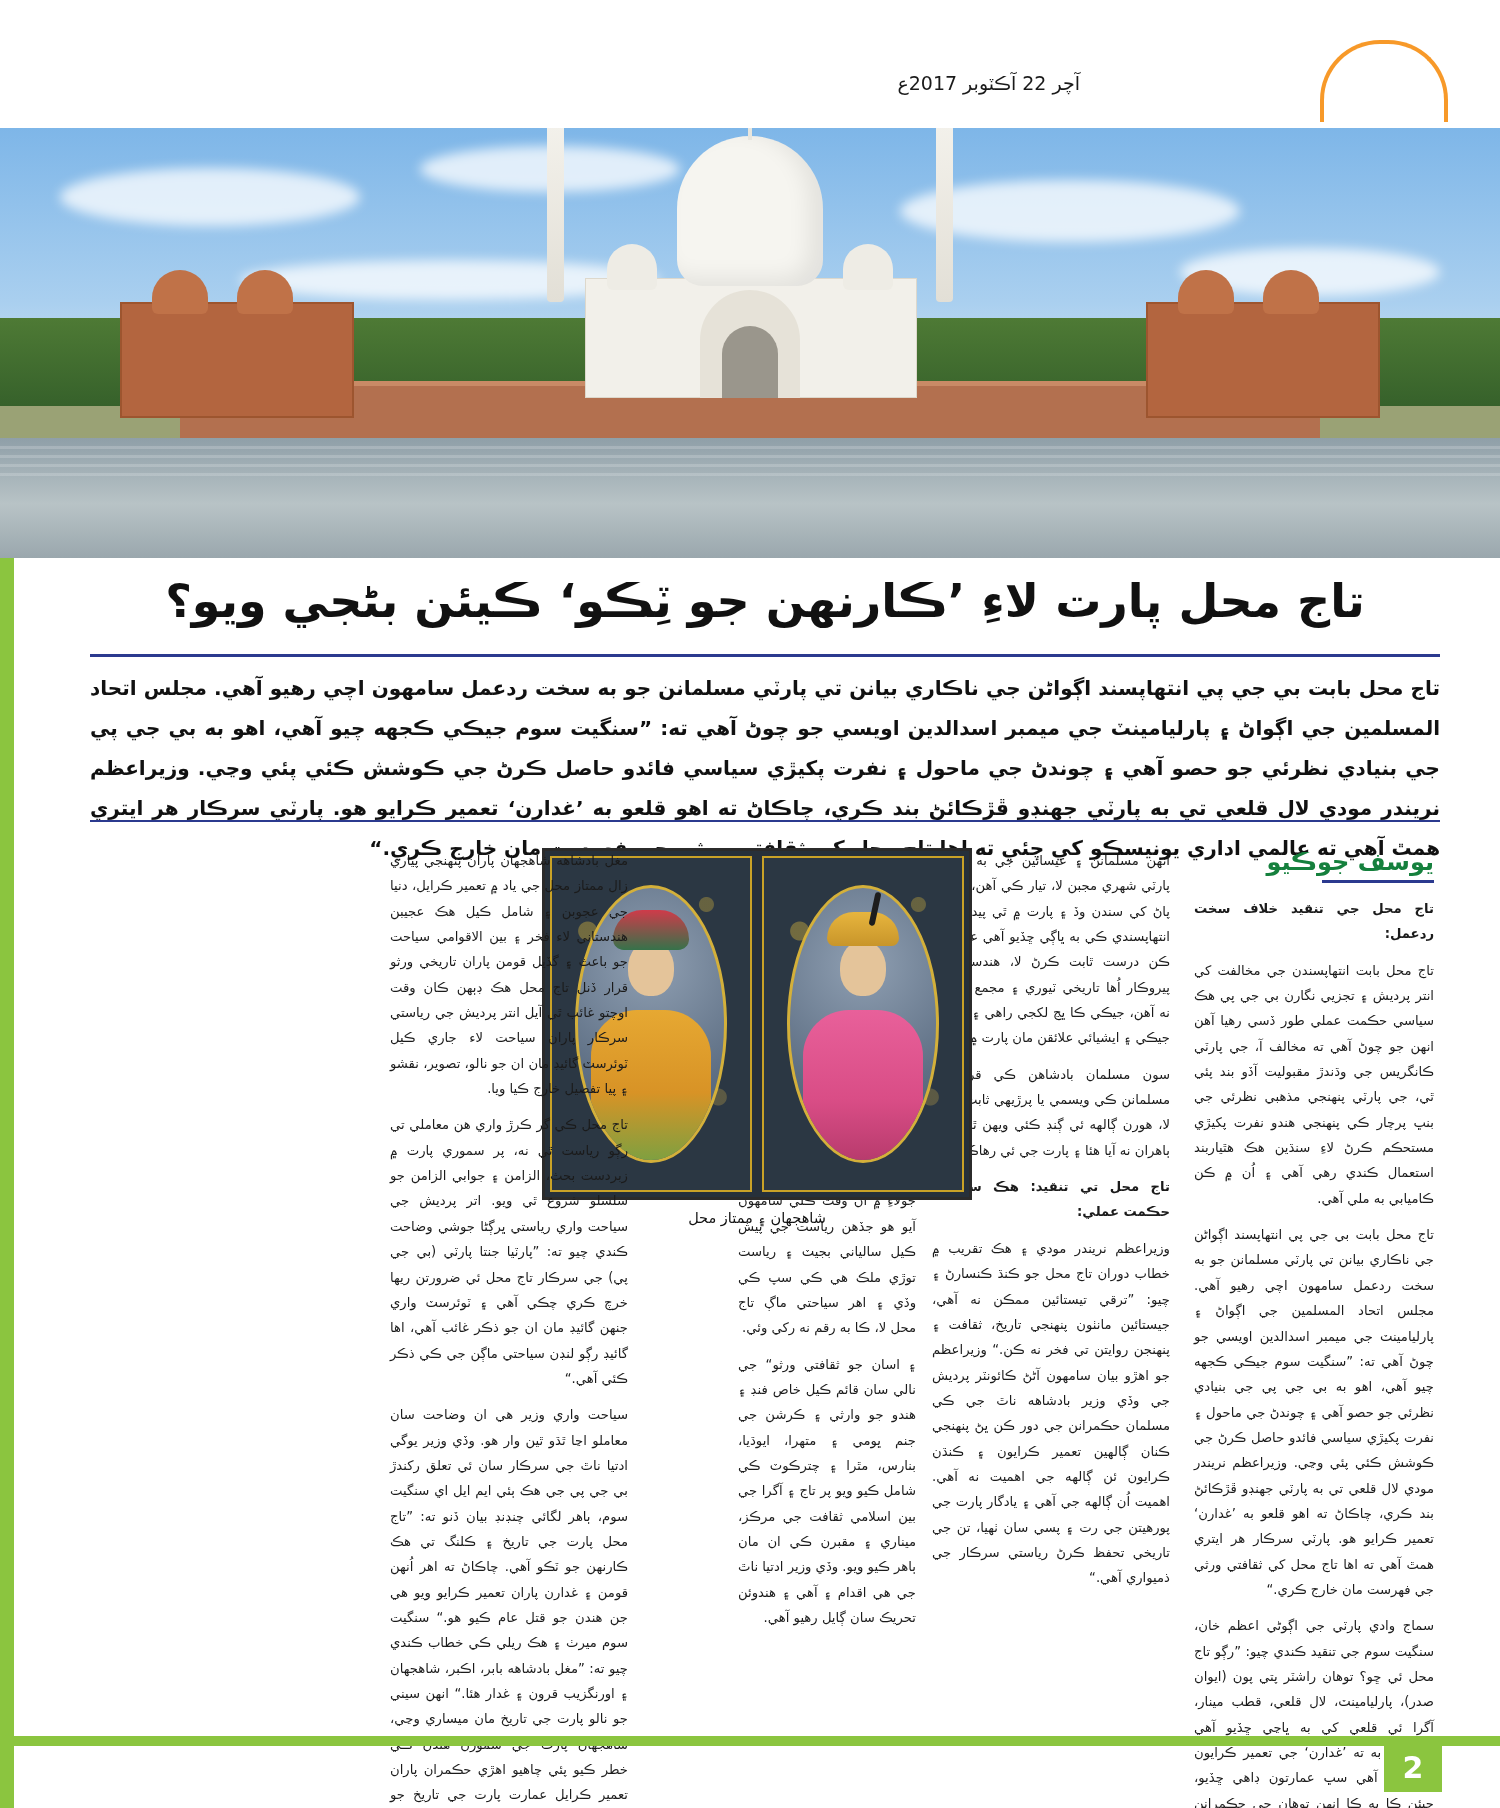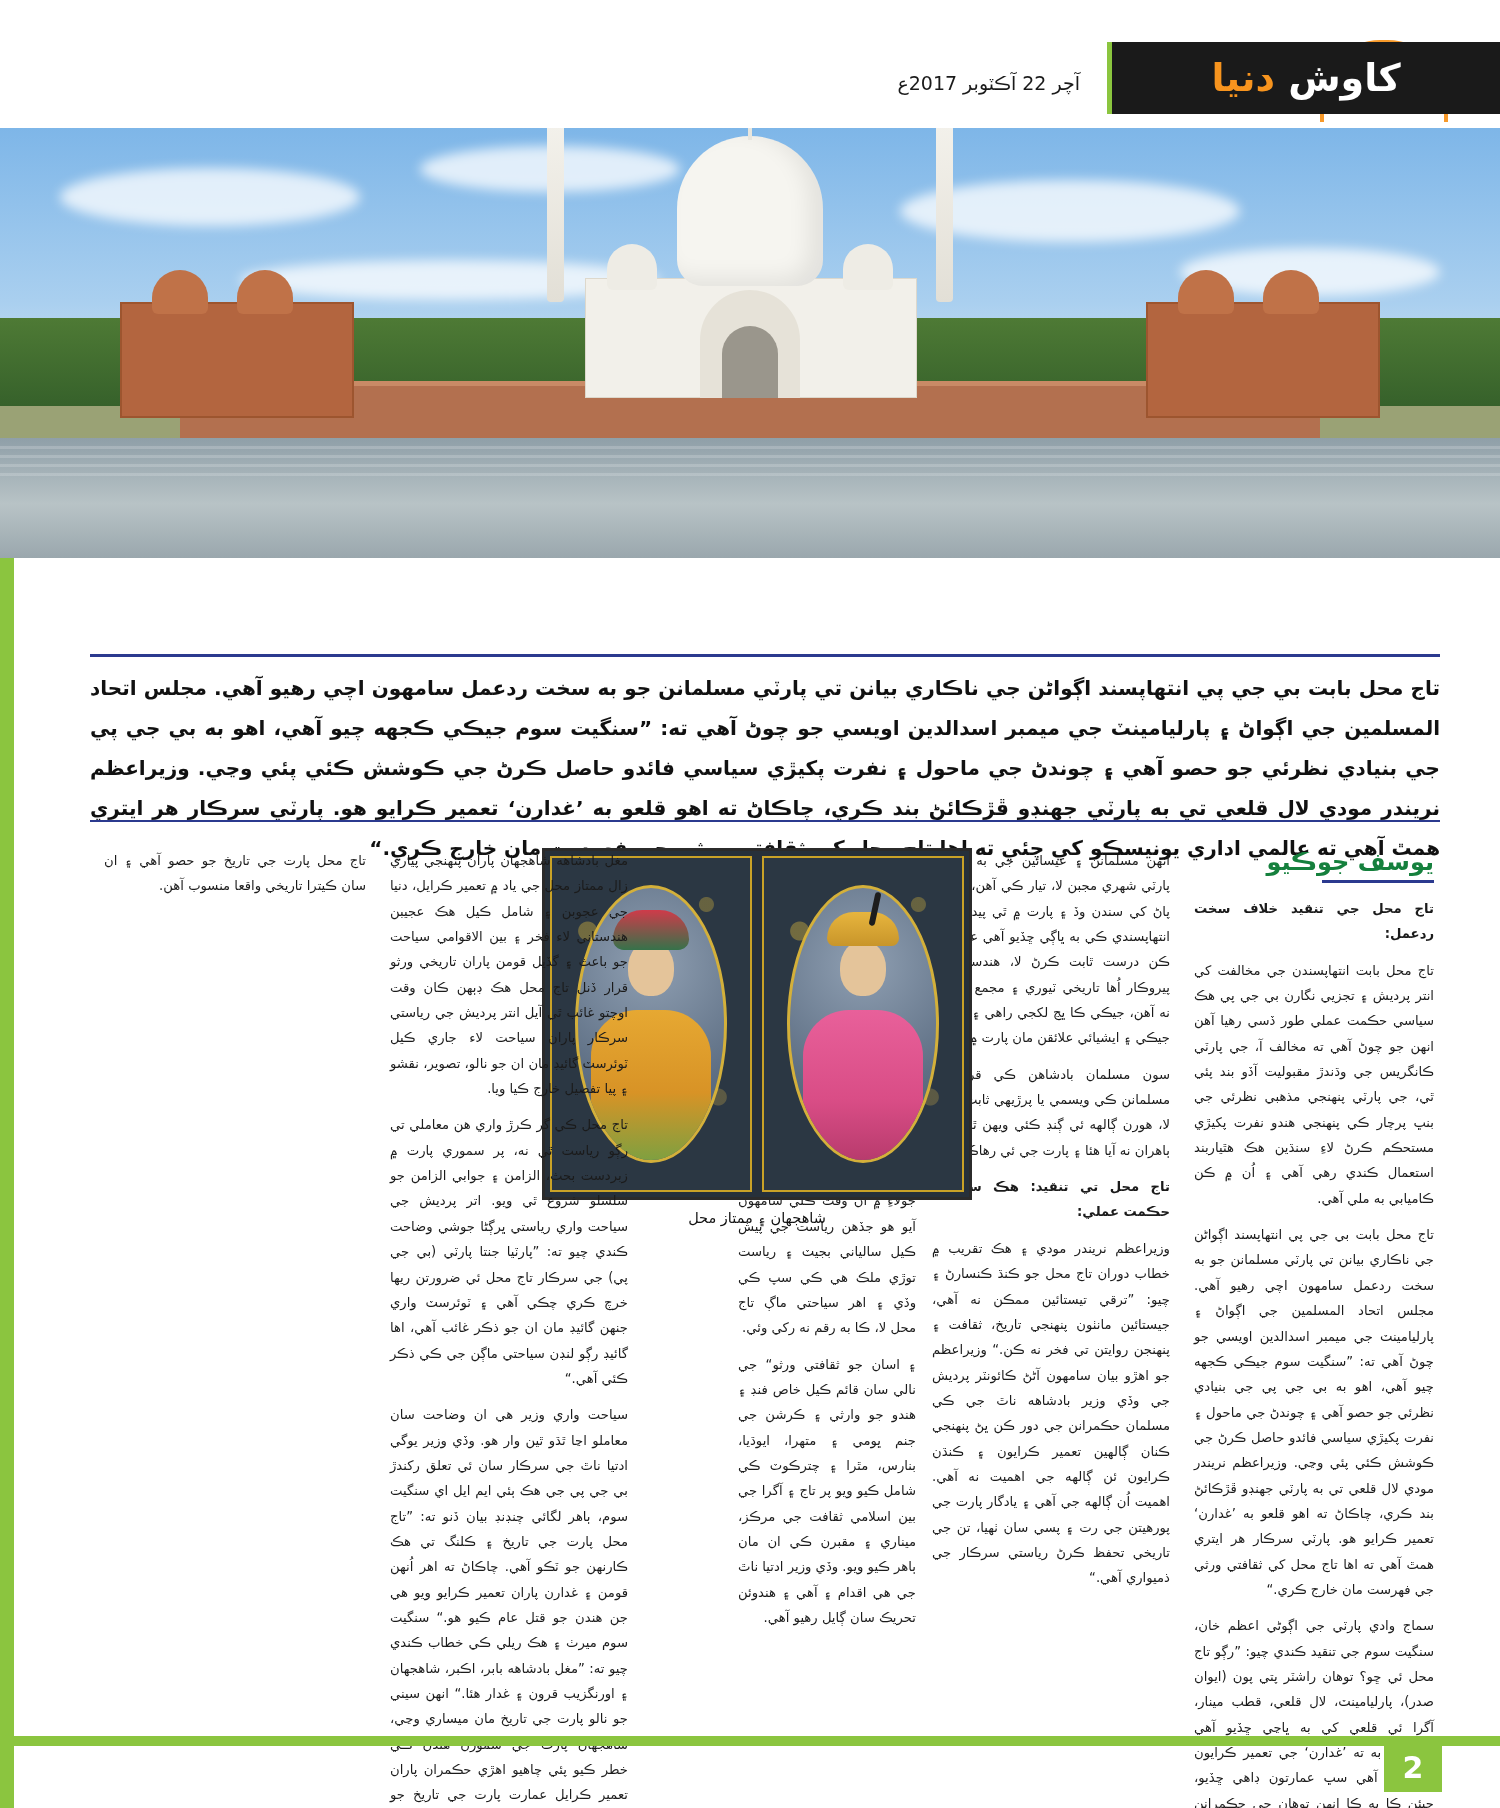--- a/index.html
+++ b/index.html
@@ -430,26 +430,20 @@
     justify-content: center;
   }
 </style>
 </head>
 <body>
 
 <div class="page">
 
   <div class="masthead">
     <div class="logo-arc"></div>
-    <div class="logo-block">
-      <span class="logo-text">
-        <span>كاوش</span>
-        <span class="accent">دنيا</span>
-      </span>
-    </div>
     <div class="date-line">آچر 22 آڪٽوبر 2017ع</div>
   </div>
 
   <div class="hero">
     <div class="sky-cloud" style="left:60px;  top:40px;  width:300px; height:58px;"></div>
     <div class="sky-cloud" style="left:420px; top:18px;  width:260px; height:46px;"></div>
     <div class="sky-cloud" style="left:900px; top:52px;  width:340px; height:62px;"></div>
     <div class="sky-cloud" style="left:1180px;top:120px; width:260px; height:48px;"></div>
     <div class="sky-cloud" style="left:240px; top:132px; width:420px; height:40px;"></div>
 
@@ -476,20 +470,21 @@
       <div class="taj-finial"></div>
       <div class="taj-ivan"></div>
     </div>
 
     <div class="river"></div>
   </div>
 
   <div class="content">
     <div class="left-rail"></div>
 
+    <div class="headline">تاج محل پارت لاءِ ’ڪارنهن جو ٽِڪو‘ ڪيئن بڻجي ويو؟</div>
     <div class="rule"></div>
     <div class="intro">تاج محل بابت بي جي پي انتهاپسند اڳواڻن جي ناڪاري بيانن تي پارٽي مسلمانن جو به سخت ردعمل سامهون اچي رهيو آهي. مجلس اتحاد المسلمين جي اڳواڻ ۽ پارليامينٽ جي ميمبر اسدالدين اويسي جو چوڻ آهي ته: ”سنگيت سوم جيڪي ڪجهه چيو آهي، اهو به بي جي پي جي بنيادي نظرئي جو حصو آهي ۽ چوندڻ جي ماحول ۽ نفرت پکيڙي سياسي فائدو حاصل ڪرڻ جي ڪوشش ڪئي پئي وڃي. وزيراعظم نريندر مودي لال قلعي تي به پارٽي جهنڊو ڦڙڪائڻ بند ڪري، چاڪاڻ ته اهو قلعو به ’غدارن‘ تعمير ڪرايو هو. پارٽي سرڪار هر ايتري همٿ آهي ته عالمي اداري يونيسڪو کي چئي ته اها تاج محل کي ثقافتي ورثي جي فهرست مان خارج ڪري.“</div>
     <div class="intro-rule"></div>
 
     <div class="byline">يوسف جوڪيو</div>
     <div class="byline-underline"></div>
 
     <div class="col col-1">
       <p style="font-weight:bold;">تاج محل جي تنقيد خلاف سخت ردعمل:</p>
       <p>تاج محل بابت انتهاپسندن جي مخالفت کي انتر پرديش ۽ تجزيي نگارن بي جي پي هڪ سياسي حڪمت عملي طور ڏسي رهيا آهن انهن جو چوڻ آهي ته مخالف آ، جي پارٽي ڪانگريس جي وڌندڙ مقبوليت آڏو بند پئي ٿي، جي پارٽي پنهنجي مذهبي نظرئي جي بنڀ پرچار ڪي پنهنجي هندو نفرت پکيڙي مستحڪم ڪرڻ لاءِ سنڌين هڪ هٿياربند استعمال ڪندي رهي آهي ۽ اُن ۾ ڪن ڪاميابي به ملي آهي.</p>
@@ -534,20 +529,17 @@
       <div class="caption">شاهجهان ۽ ممتاز محل</div>
     </div>
 
     <div class="col col-4">
       <p>مغل بادشاهه شاهجهان پاران پنهنجي پياري زال ممتاز محل جي ياد ۾ تعمير ڪرايل، دنيا جي عجوبن ۽ شامل ڪيل هڪ عجيبن هندستاني لاء فخر ۽ بين الاقوامي سياحت جو باعث ۽ گڏيل قومن پاران تاريخي ورثو قرار ڏنل تاج محل هڪ ڊٻهن ڪان وقت اوچتو غائب ٿي آيل انتر پرديش جي رياستي سرڪار پاران سياحت لاء جاري ڪيل ٽوئرسٽ گائيڊ مان ان جو نالو، تصوير، نقشو ۽ پيا تفصيل خارج ڪيا ويا.</p>
       <p>تاج محل ڪي گر ڪرڙ واري هن معاملي تي رڳو رياست ٿي نه، پر سموري پارت ۾ زبردست بحث، الزامن ۽ جوابي الزامن جو سلسلو شروع ٿي ويو. اتر پرديش جي سياحت واري رياستي ڀرڳڻا جوشي وضاحت ڪندي چيو ته: ”پارٽيا جنتا پارٽي (بي جي پي) جي سرڪار تاج محل ئي ضرورتن ريها خرچ ڪري چڪي آهي ۽ ٽوئرسٽ واري جنهن گائيڊ مان ان جو ذڪر غائب آهي، اها گائيڊ رڳو لنڊن سياحتي ماڳن جي ڪي ذڪر ڪئي آهي.“</p>
       <p>سياحت واري وزير هي ان وضاحت سان معاملو اڃا ٿڌو ٿين وار هو. وڏي وزير يوگي ادتيا ناٿ جي سرڪار سان ئي تعلق رکندڙ بي جي پي جي هڪ ٻئي ايم ايل اي سنگيت سوم، ٻاهر لگائي چنڊنڊ بيان ڏنو ته: ”تاج محل پارت جي تاريخ ۽ ڪلنگ تي هڪ ڪارنهن جو ٽڪو آهي. چاڪاڻ ته اهر اُنهن قومن ۽ غدارن پاران تعمير ڪرايو ويو هي جن هندن جو قتل عام ڪيو هو.“ سنگيت سوم ميرٺ ۽ هڪ ريلي ڪي خطاب ڪندي چيو ته: ”مغل بادشاهه بابر، اڪبر، شاهجهان ۽ اورنگزيب قرون ۽ غدار هئا.“ انهن سيني جو نالو پارت جي تاريخ مان ميساري وڃي، شاهجهان پارت جي سمورن هندن ڪي خطر ڪيو پئي چاهيو اهڙي حڪمران پاران تعمير ڪرايل عمارت پارت جي تاريخ جو حصو بڻجي نه ٿي سگهي.“</p>
 
     </div>
 
-    <div class="col col-5">
-      <p>تاج محل پارت جي تاريخ جو حصو آهي ۽ ان سان ڪيترا تاريخي واقعا منسوب آهن.</p>
-    </div>
 
     <div class="footer-bar"></div>
     <div class="page-number-box">2</div>
   </div>
 </div>
 
 </body></html>

